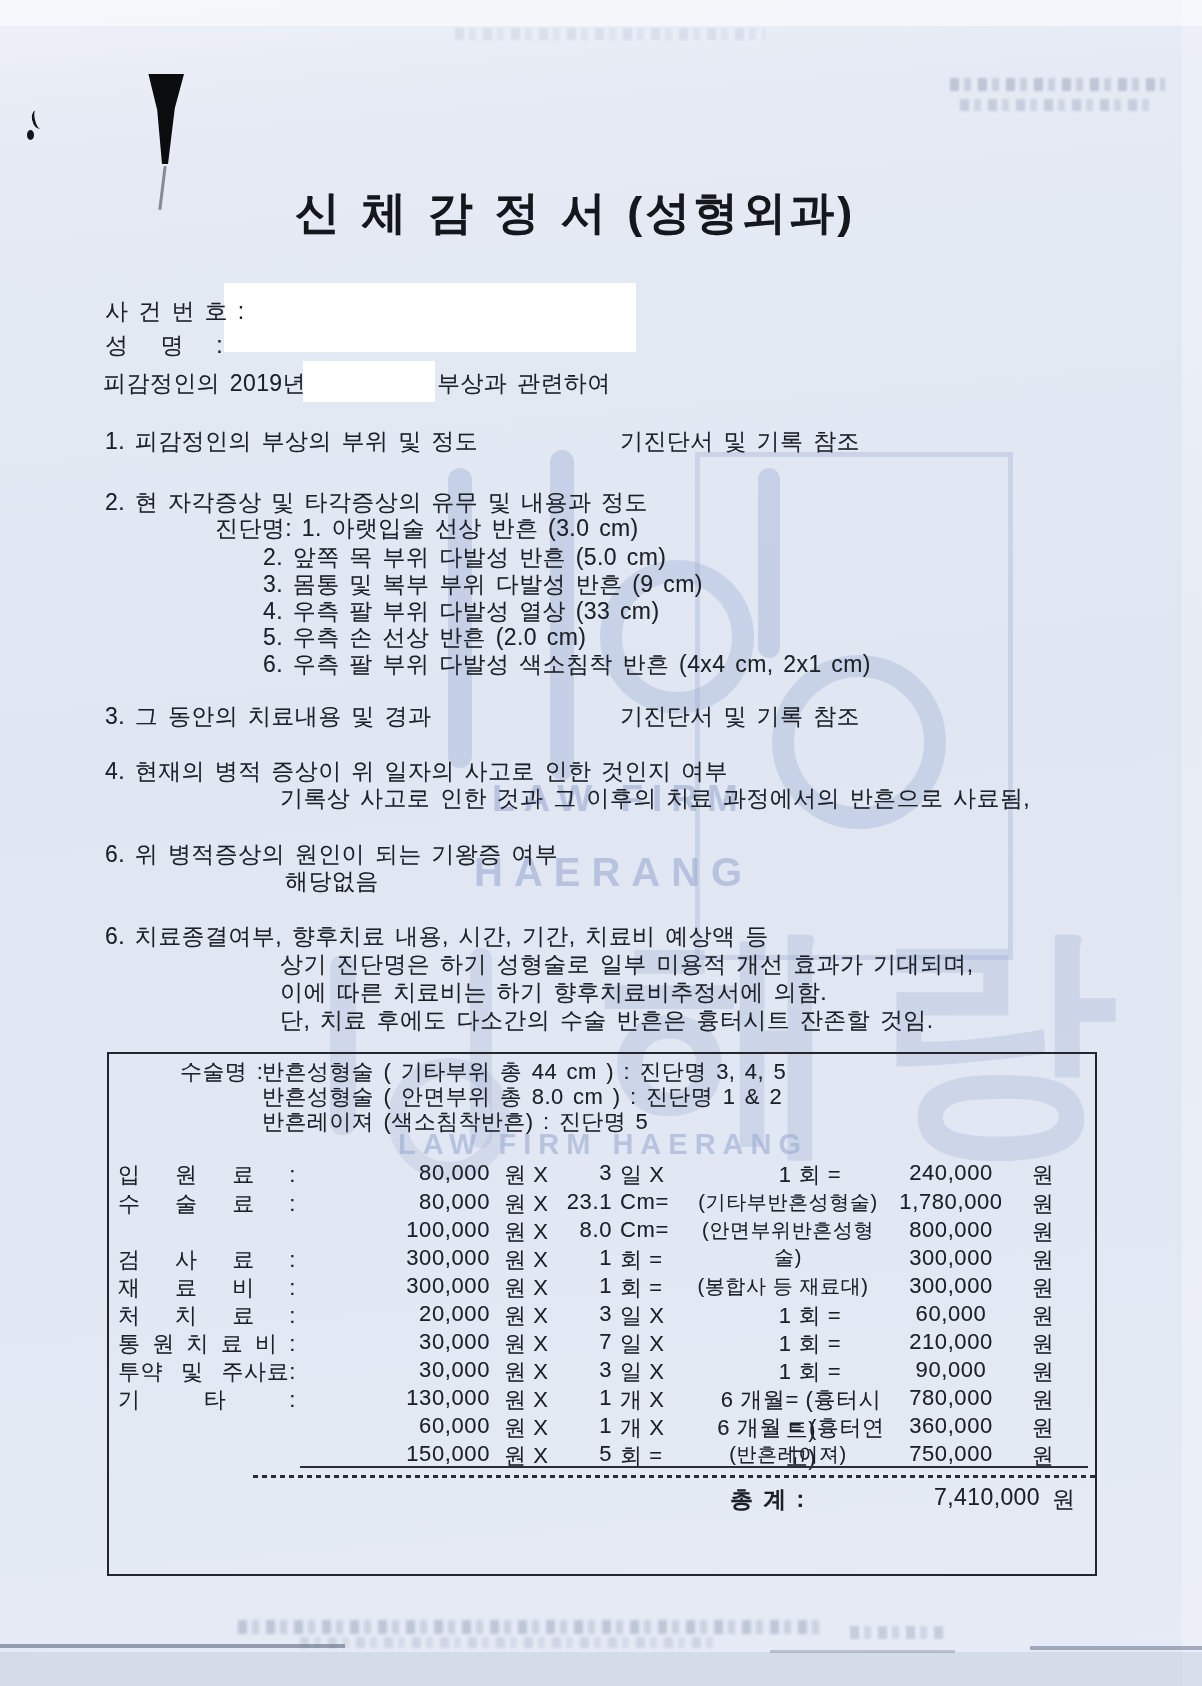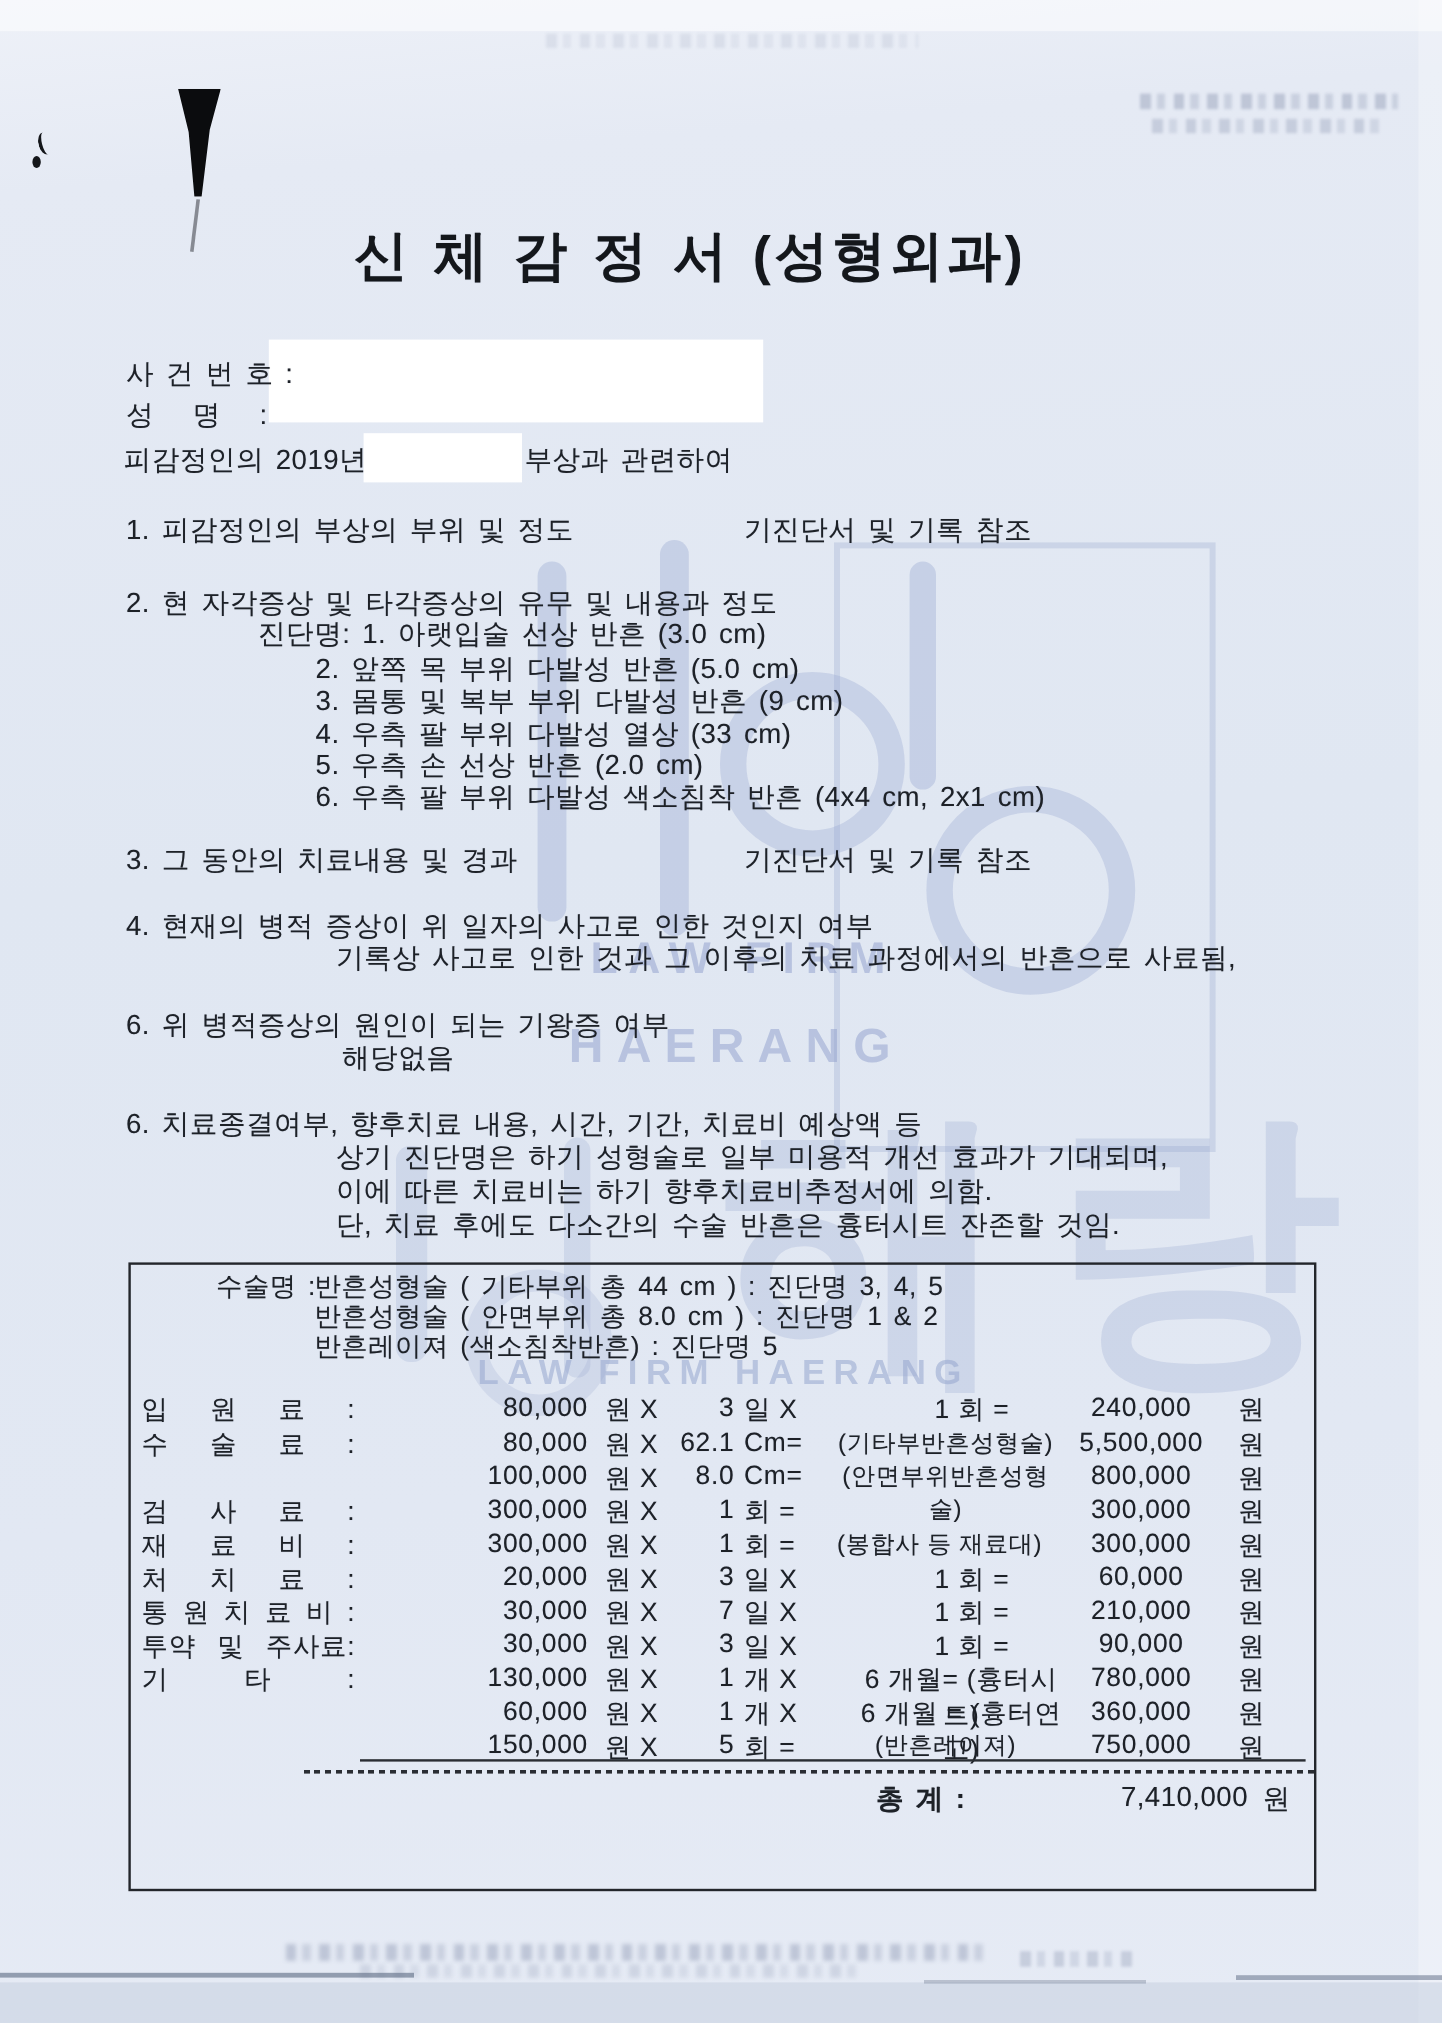--- a/index.html
+++ b/index.html
@@ -139,24 +139,24 @@
       <span class="c-qty">3</span>
       <span class="c-unit">일 X</span>
       <span class="c-mid m-c">1 회 =</span>
       <span class="c-tot">240,000</span>
       <span class="c-won">원</span>
   </div>
   <div class="frow" style="top:1189px">
     <span class="c-label">수 술 료 :</span>
       <span class="c-amt">80,000</span>
       <span class="c-wonx">원 X</span>
-      <span class="c-qty">62.1</span>
+      <span class="c-qty">23.1</span>
       <span class="c-unit">Cm=</span>
       <span class="c-mid m-n">(기타부반흔성형술)</span>
-      <span class="c-tot">5,500,000</span>
+      <span class="c-tot">1,780,000</span>
       <span class="c-won">원</span>
   </div>
   <div class="frow" style="top:1217px">
     <span class="c-label"></span>
       <span class="c-amt">100,000</span>
       <span class="c-wonx">원 X</span>
       <span class="c-qty">8.0</span>
       <span class="c-unit">Cm=</span>
       <span class="c-mid m-n">(안면부위반흔성형술)</span>
       <span class="c-tot">800,000</span>

